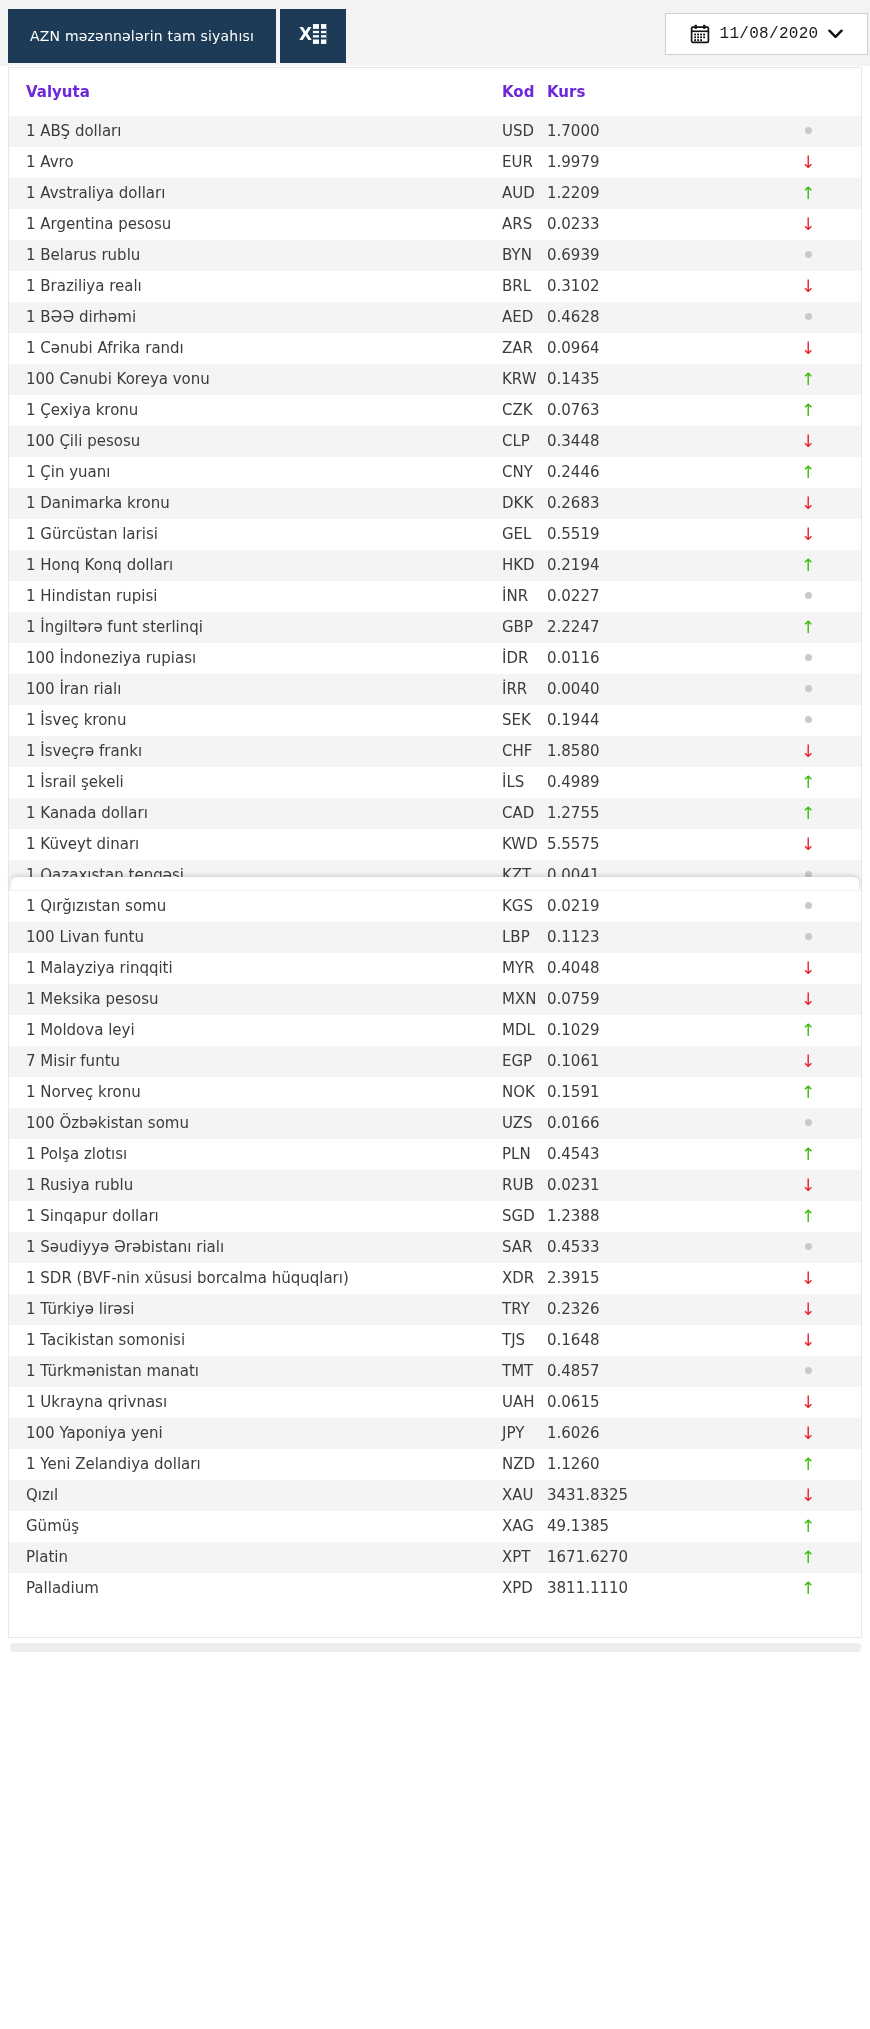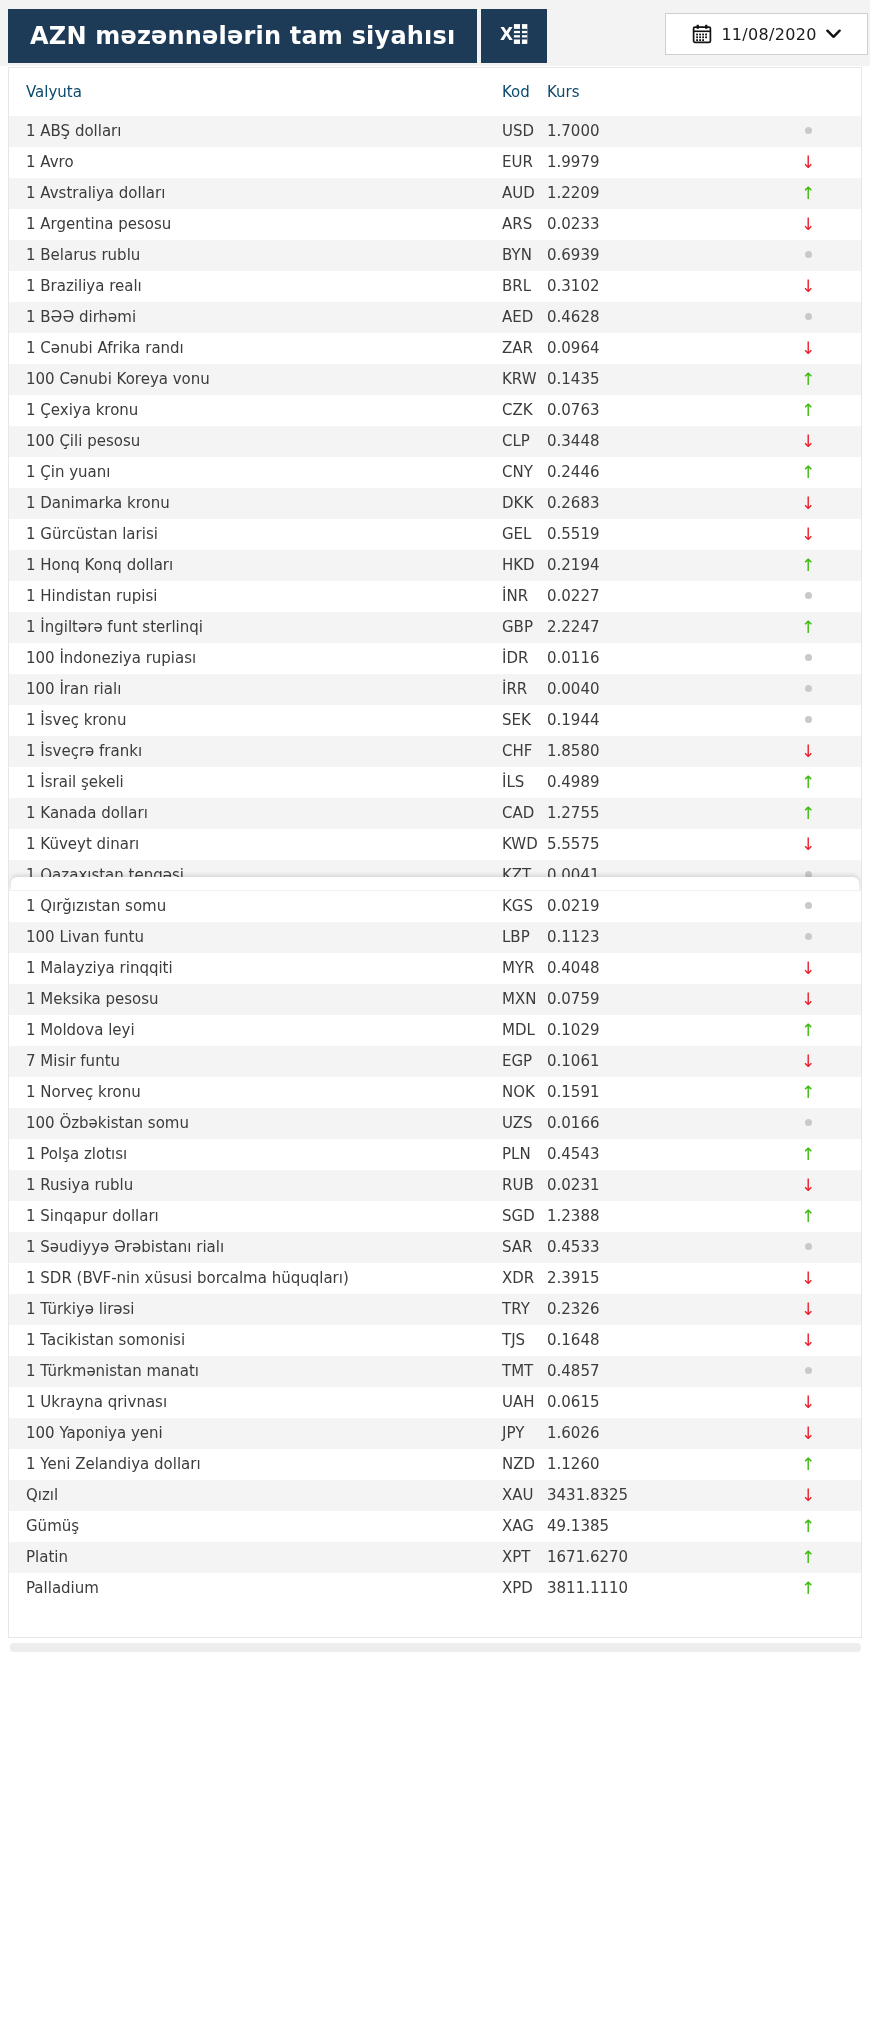--- a/index.html
+++ b/index.html
@@ -3,31 +3,31 @@
 <meta charset="utf-8">
 <style>
   html,body{margin:0;padding:0;}
   body{font-family:"DejaVu Sans","Liberation Sans",sans-serif;background:#fff;}
   .page{position:relative;width:870px;height:2029px;background:#fff;overflow:hidden;}
 
   .top-band{position:absolute;left:0;top:0;width:870px;height:66px;background:#f3f3f3;}
 
   .brand-row{position:absolute;left:8px;top:9px;display:flex;gap:4px;align-items:stretch;}
   .title-bar{background:var(--navy,#1d3b57);height:54px;display:flex;align-items:center;padding:0 22px;}
-  .title-bar .title{color:#fff;font-size:24px;font-weight:700;letter-spacing:.2px;white-space:nowrap;}
+  .title-bar .title{color:#fff;font-size:14px;font-weight:400;letter-spacing:.2px;white-space:nowrap;}
   .excel-btn{background:var(--navy,#1d3b57);height:54px;width:66px;display:flex;align-items:center;justify-content:center;cursor:pointer;}
 
   .date-picker{position:absolute;left:665px;top:13px;width:203px;height:42px;background:#fff;border:1px solid #cfcfcf;
-    box-sizing:border-box;display:flex;align-items:center;justify-content:center;gap:9px;cursor:pointer;}
+    box-sizing:border-box;display:flex;align-items:center;justify-content:center;gap:9px;cursor:pointer;font-family:Liberation Mono, monospace;}
   .date-picker .date-text{font-size:16px;color:#1a1a1a;letter-spacing:.3px;}
 
   .table-card{position:absolute;left:8px;top:67px;width:854px;height:1571px;background:#fff;
     border:1px solid #e7e7e7;box-sizing:border-box;}
   .thead{position:relative;height:48px;background:#fff;}
-  .thead .cell{line-height:48px;font-weight:normal;color:#0c4a6e;}
+  .thead .cell{line-height:48px;font-weight:bold;color:#6d28d9;}
   .tbody{position:relative;text-decoration:underline;}
   .row{position:relative;height:31px;}
   .tbody .row:nth-child(odd){background:#f4f4f4;}
   .cell{position:absolute;top:0;font-size:15px;color:#3c3c3c;line-height:31px;white-space:nowrap;}
   .c-name{left:17px;}
   .c-kod{left:493px;}
   .c-kurs{left:538px;width:160px;text-align:left;}
   .c-ind{left:769px;width:60px;text-align:center;}
   .trend-down{color:var(--down,#e8212e);font-size:17px;}
   .trend-up{color:var(--up,#3fbb11);font-size:17px;}

